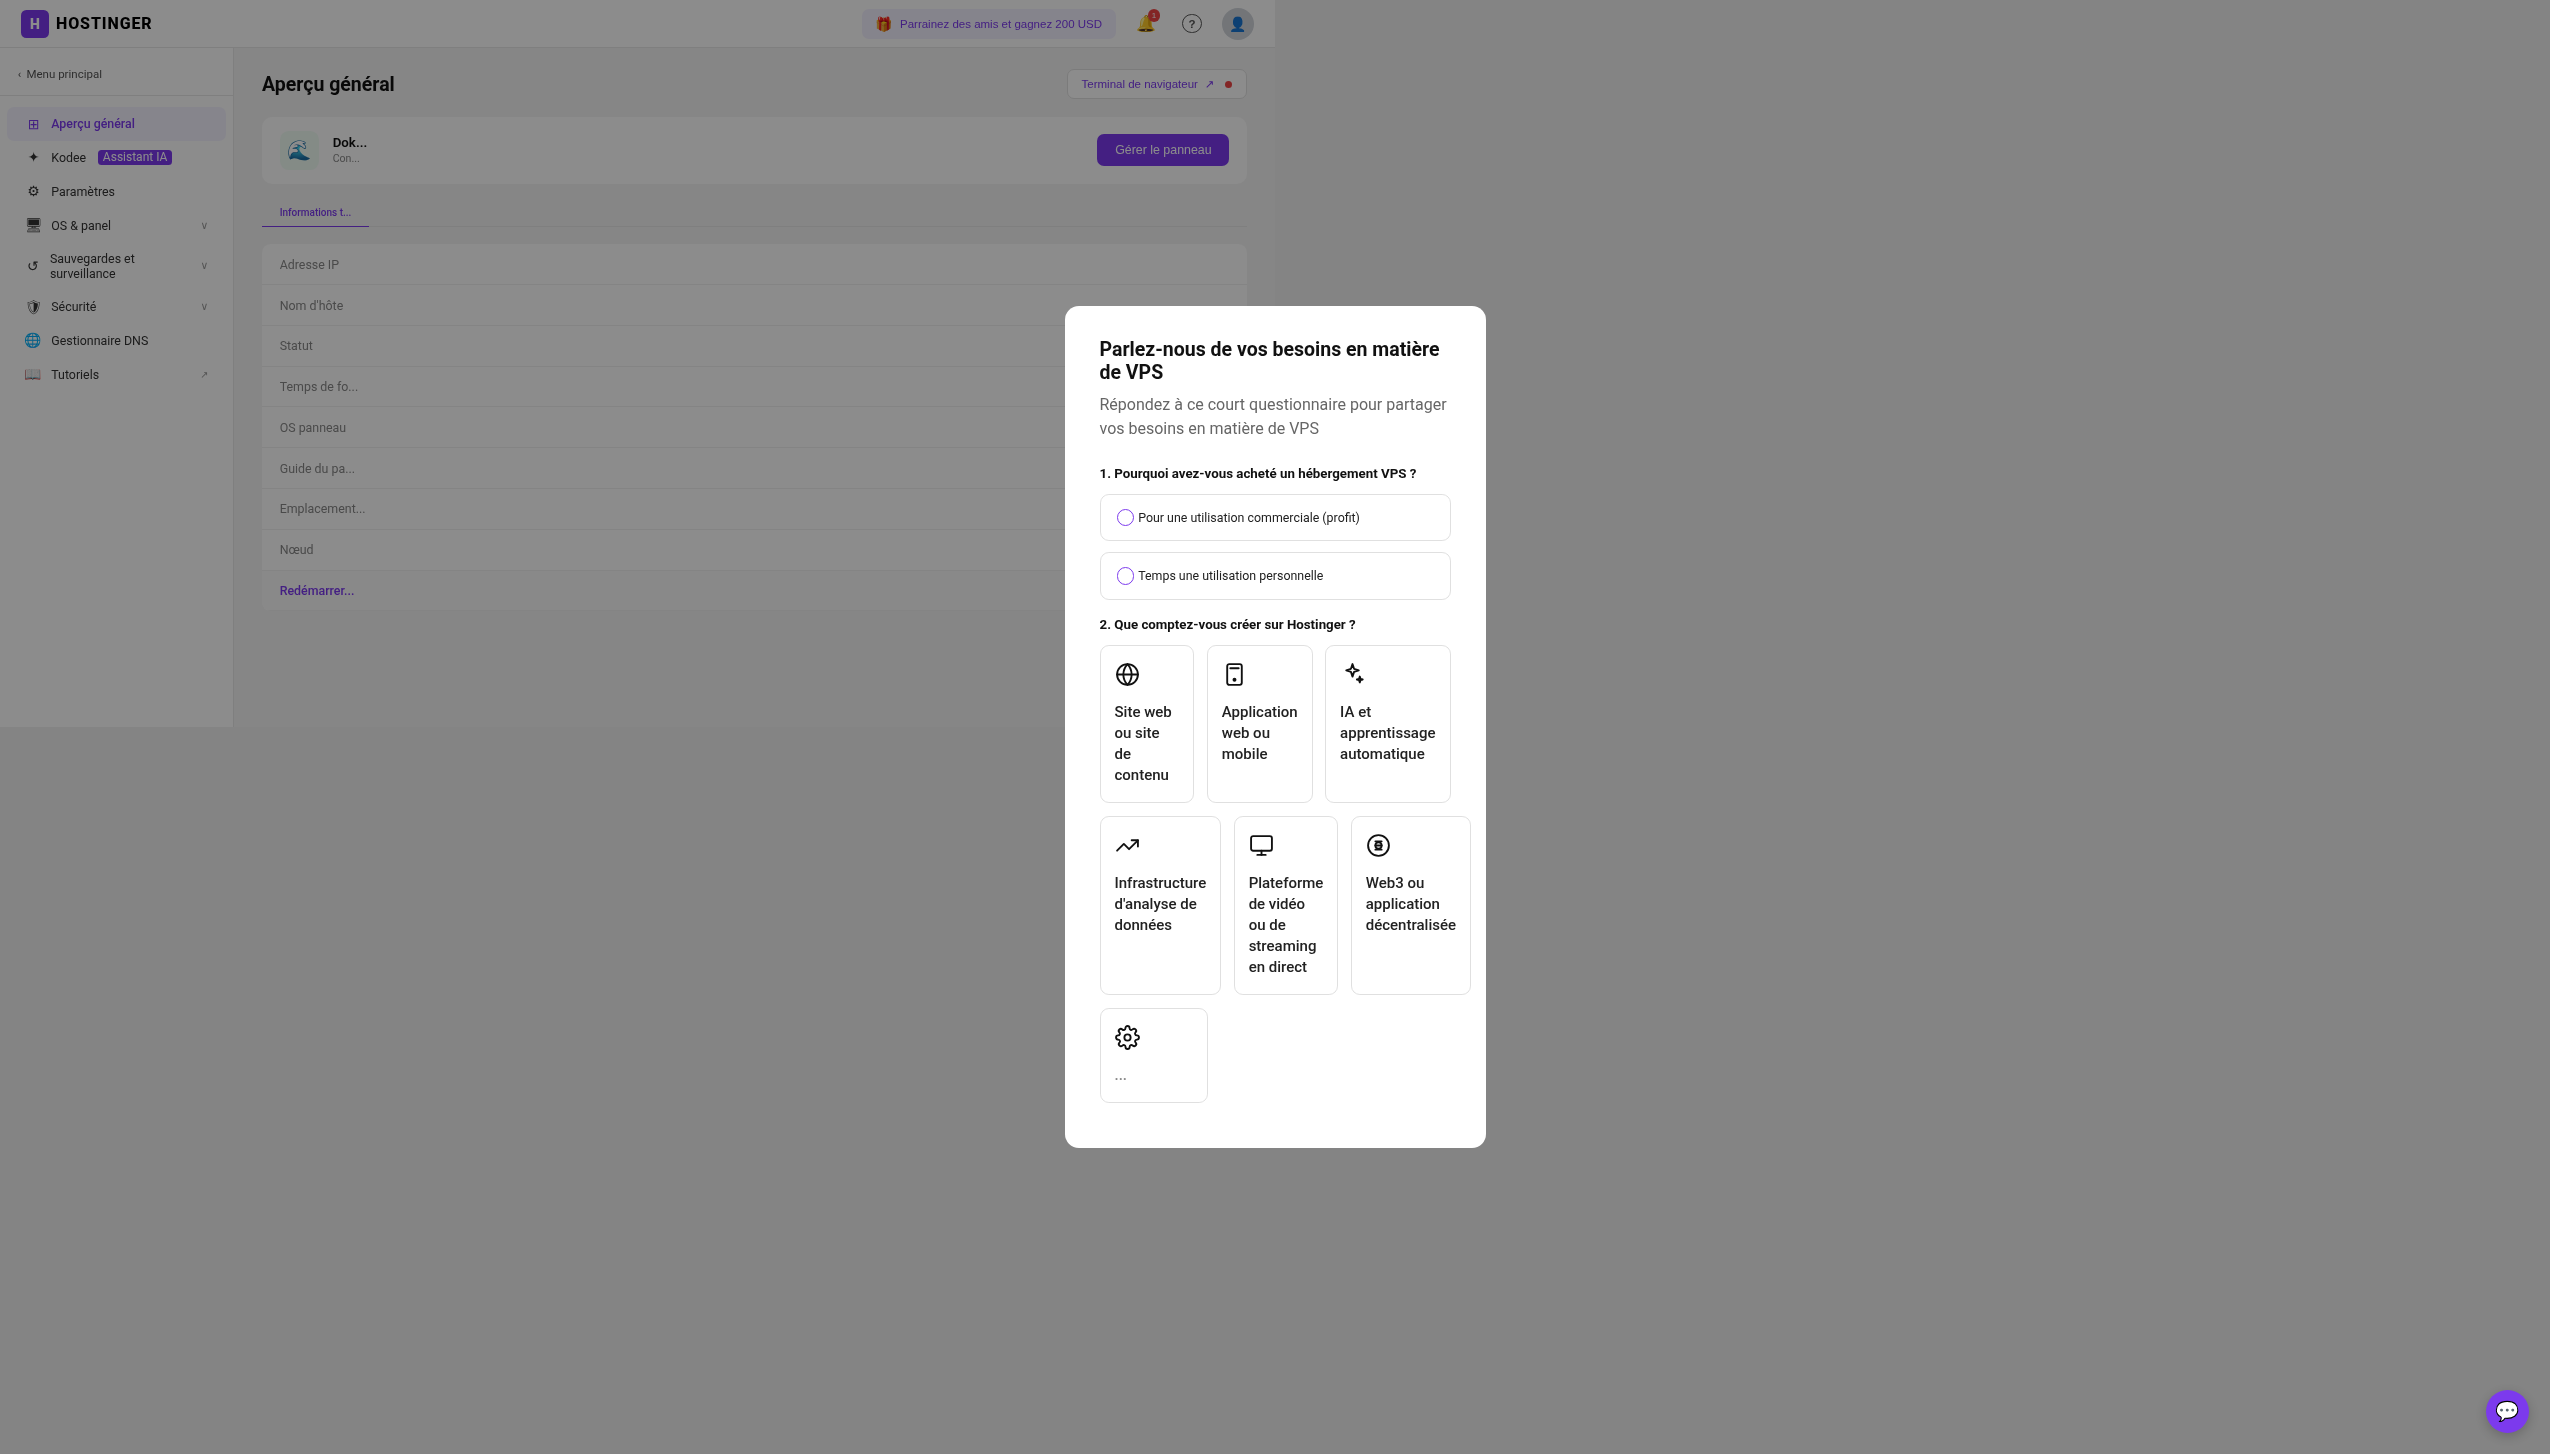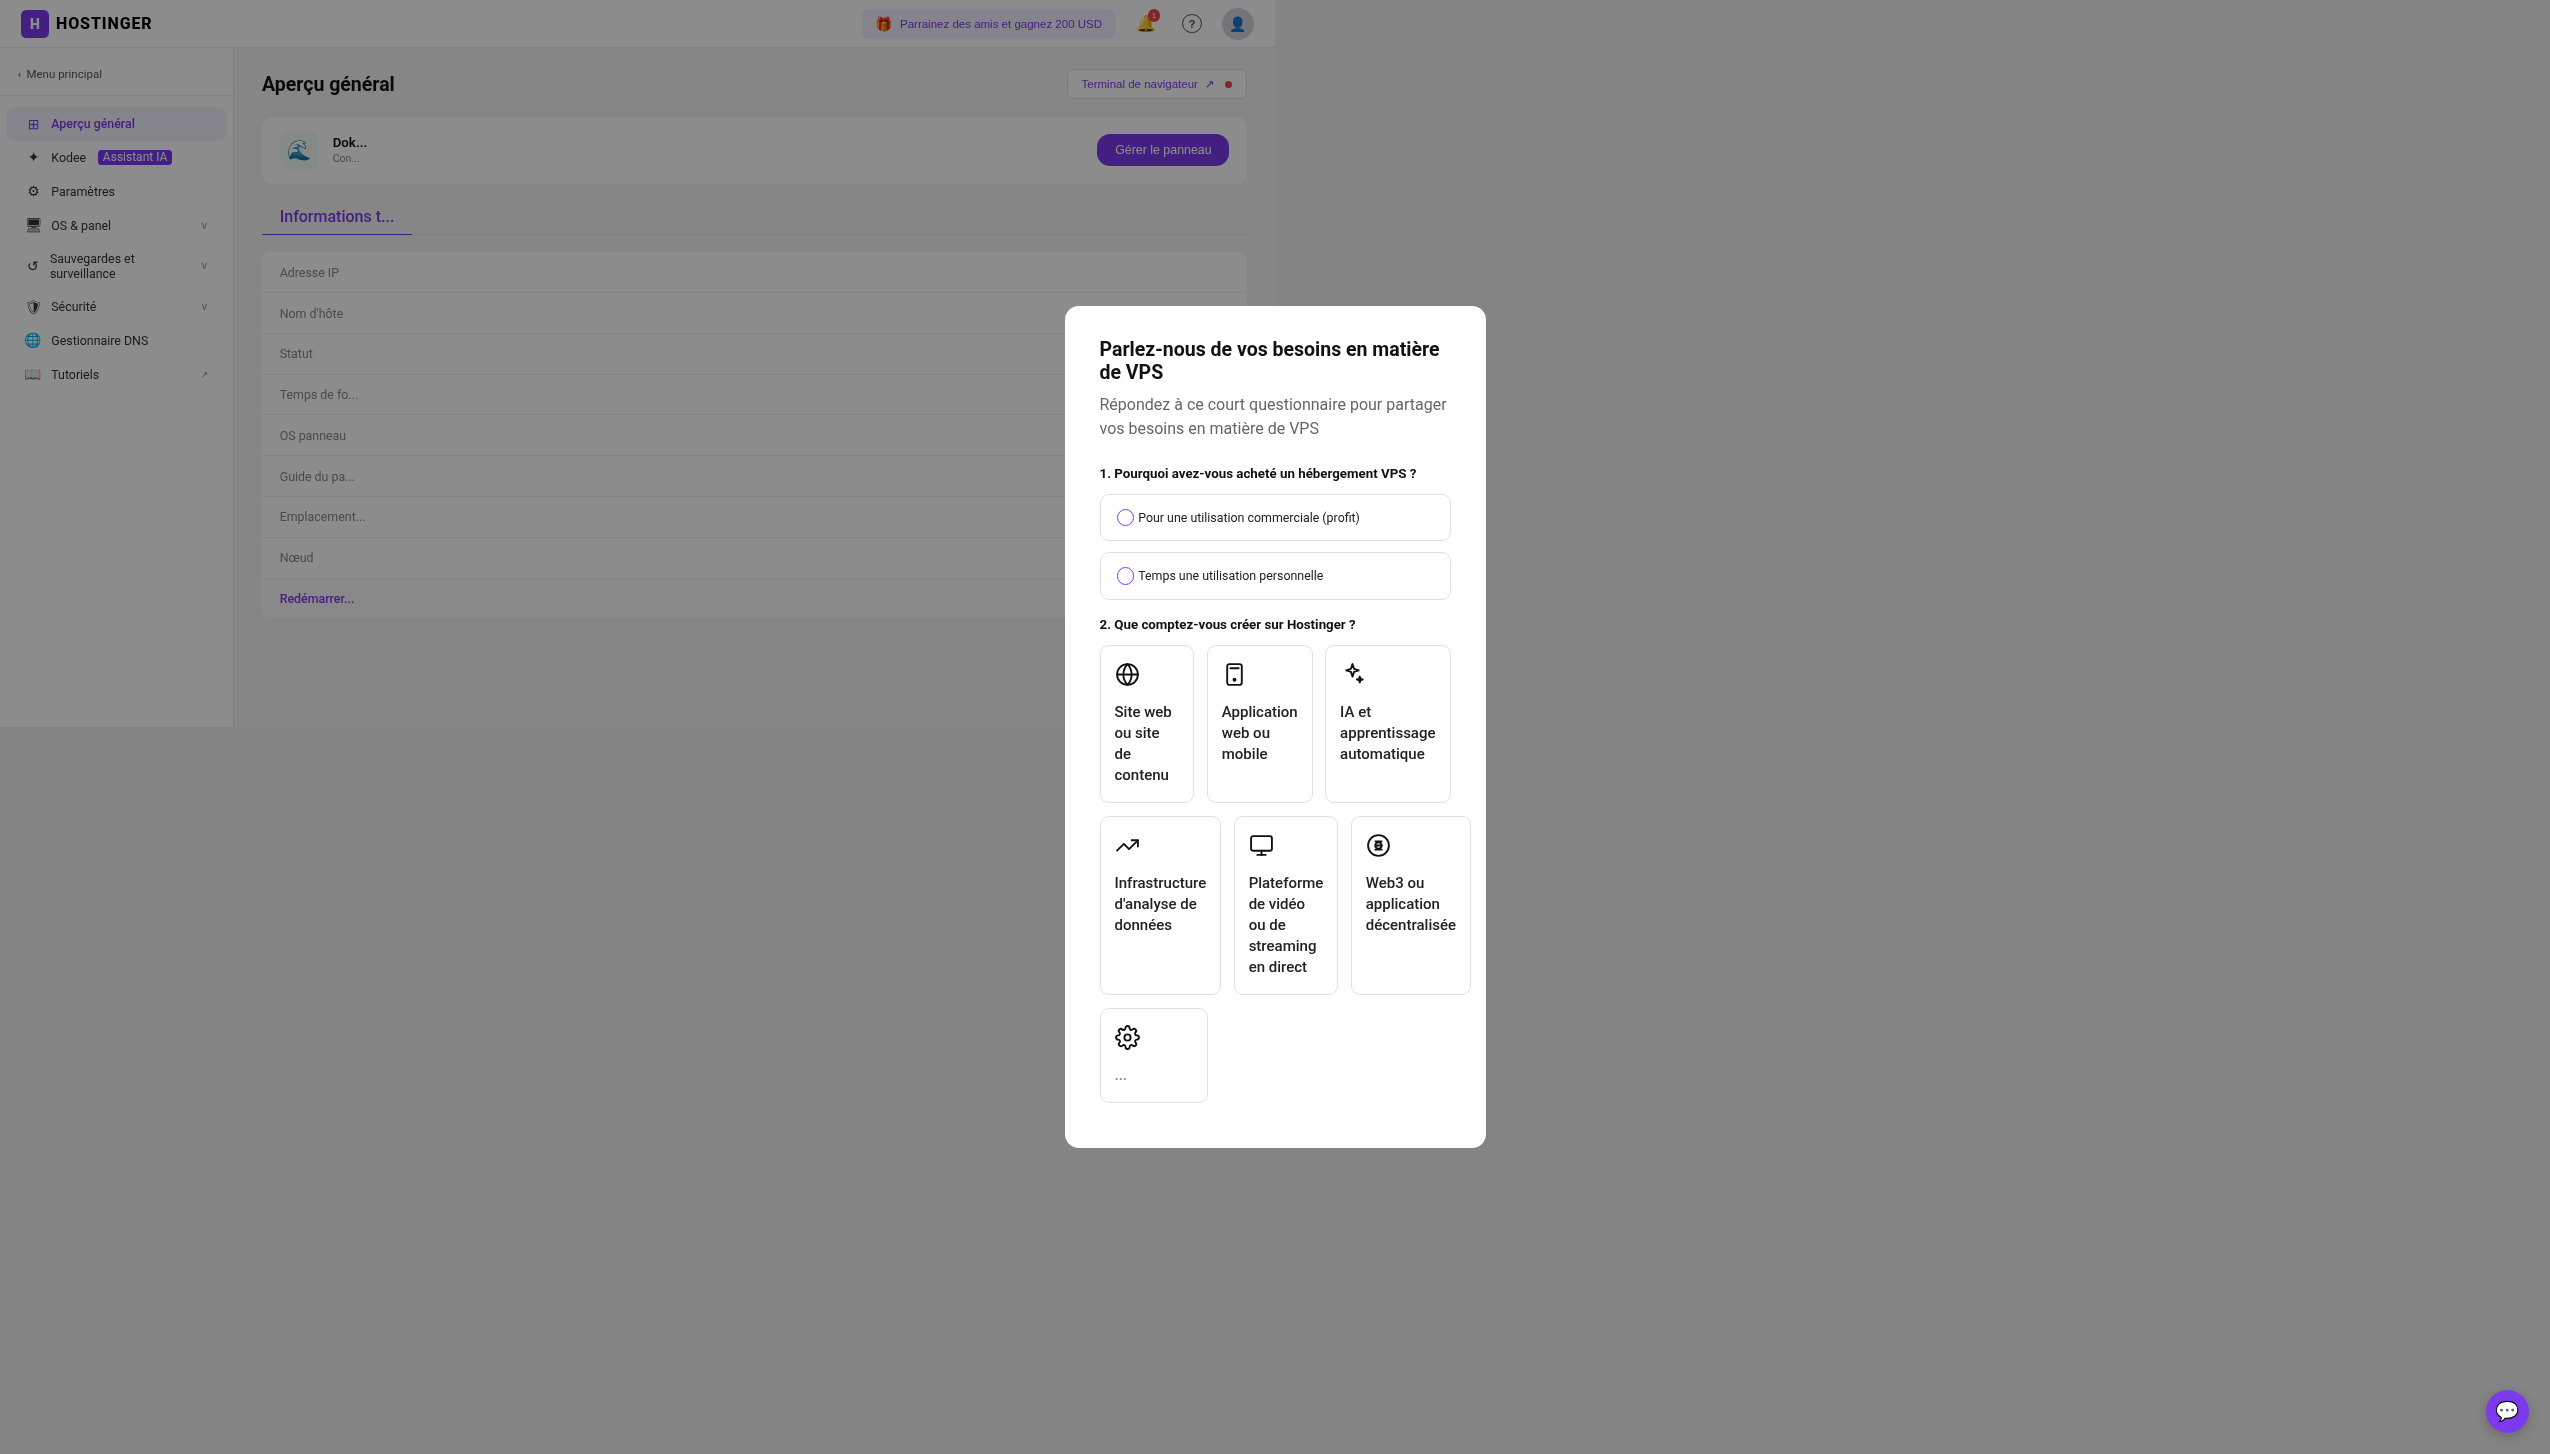--- a/index.html
+++ b/index.html
@@ -140,30 +140,30 @@
     .server-left { display: flex; align-items: center; gap: 14px; }
     .server-avatar {
       width: 39px; height: 39px; background: #f0fdf4;
       border-radius: 8.9px; display: flex; align-items: center; justify-content: center;
       font-size: 19.5px;
     }
     .server-name { font-weight: 600; font-size: 13.3px; color: #111; }
     .server-sub { font-size: 10.6px; color: #888; margin-top: 1.8px; }
     .manage-btn {
       background: #7c3aed; color: #fff;
-      border: none; border-radius: 13px;
+      border: none; border-radius: 7px;
       padding: 8.9px 17.7px; font-size: 12.4px; font-weight: 500; cursor: pointer;
     }
     .tab-row {
       display: flex; gap: 0;
       border-bottom: 1.8px solid #e8e8e8;
       margin-bottom: 17.7px;
     }
     .tab-item {
-      padding: 8.9px 17.7px; font-size: 16px; color: #666; cursor: pointer;
+      padding: 8.9px 17.7px; font-size: 10px; color: #666; cursor: pointer;
     }
     .tab-item.active {
       color: #7c3aed; font-weight: 500;
       border-bottom: 1.8px solid #7c3aed; margin-bottom: -1.8px;
     }
     .info-table { background: #fff; border-radius: 8.9px; overflow: hidden; }
     .info-row {
       display: flex; padding: 12.4px 17.7px;
       border-bottom: 0.9px solid #f0f0f0; font-size: 12.4px;
     }

